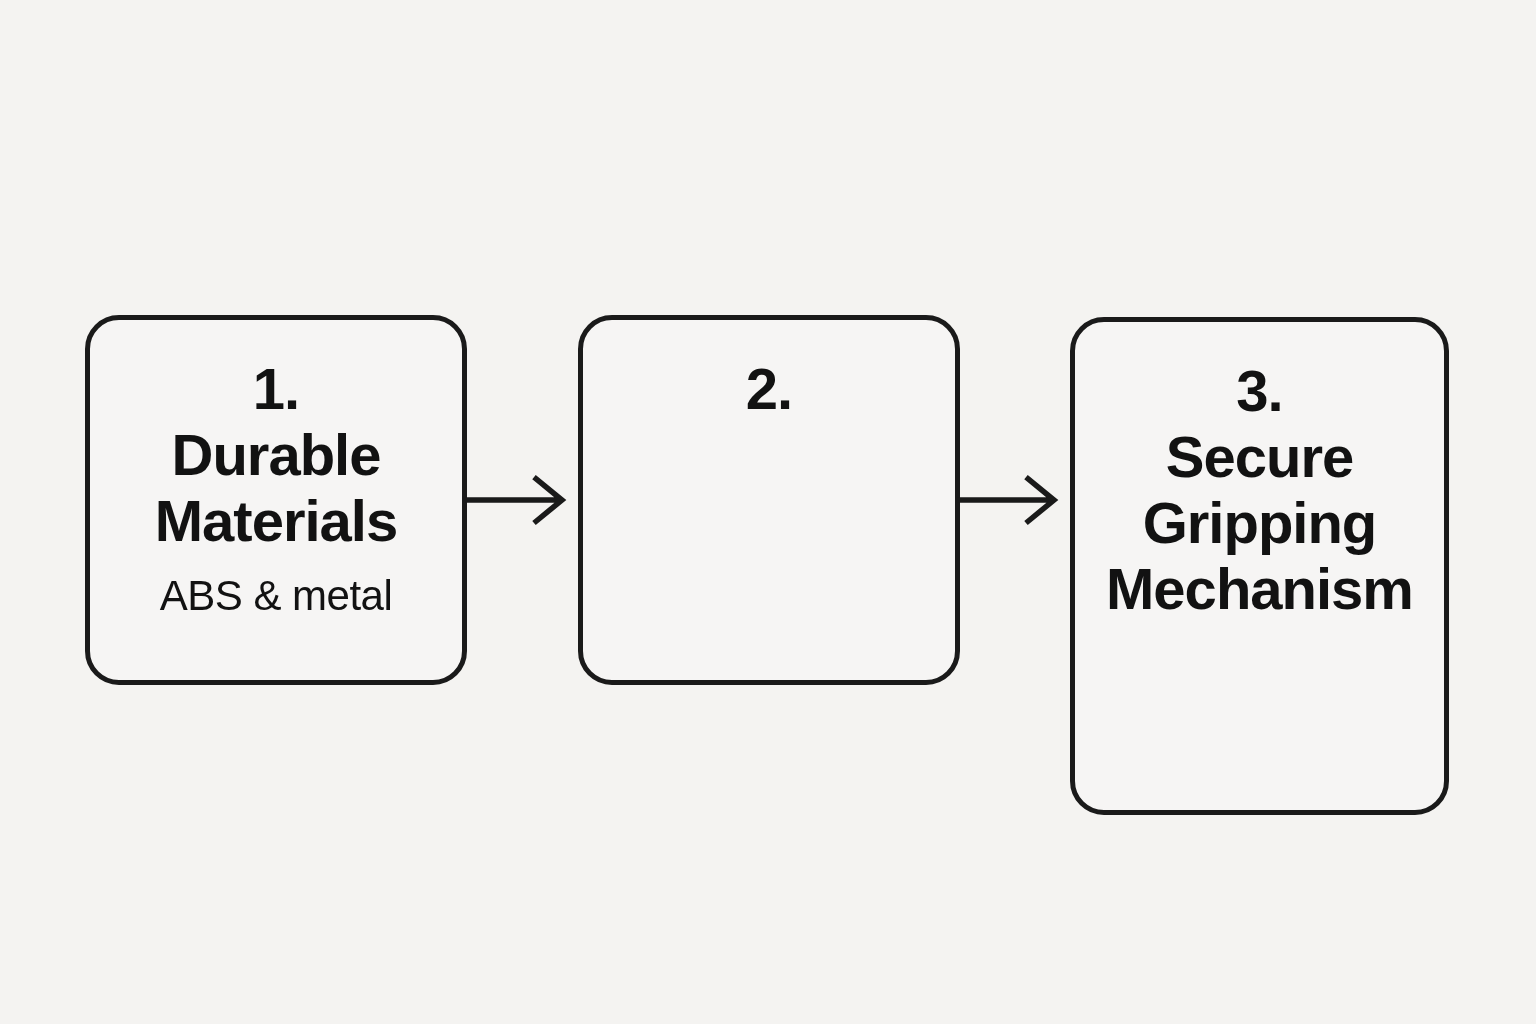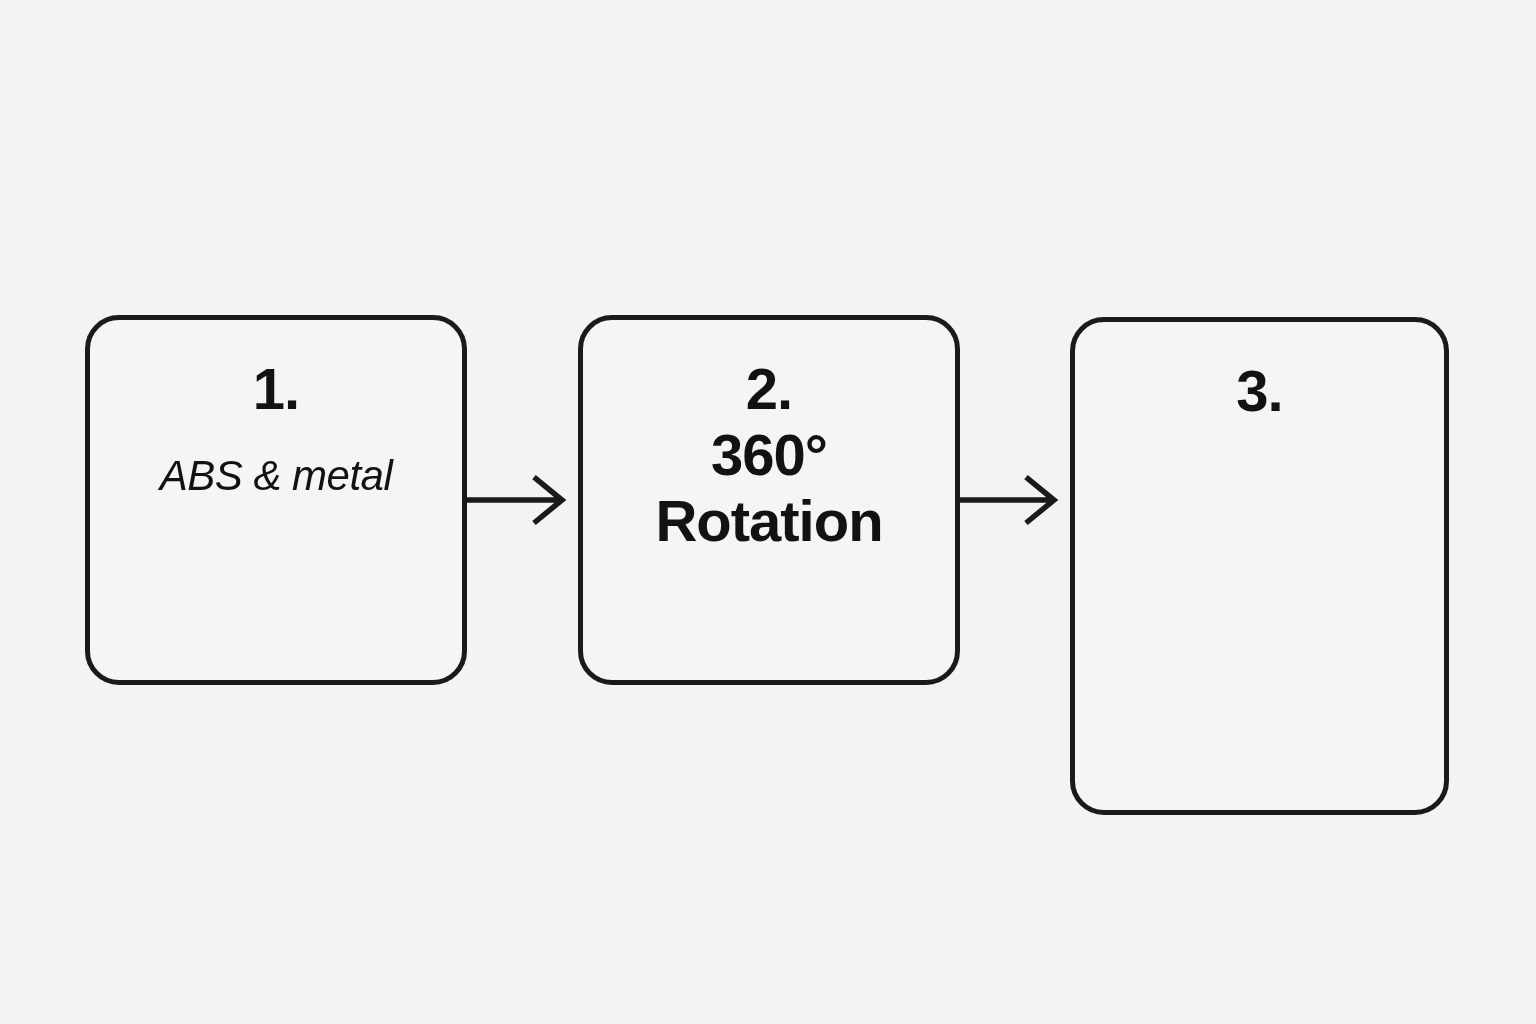--- a/index.html
+++ b/index.html
@@ -37,65 +37,67 @@
   .step-number,
   .step-title {
     font-size: 58px;
     line-height: 66px;
     font-weight: 700;
     letter-spacing: -1px;
     color: var(--text);
     white-space: pre-line;
   }
   .step-subtitle {
-    margin-top: 30px;
+    margin-top: 18px;
     font-size: 42px;
     line-height: 47px;
     font-weight: 400;
     letter-spacing: -0.5px;
     color: var(--text);
     white-space: pre-line;
-    font-style: italic;
   }
   .connector {
     position: absolute;
     width: 105px;
     height: 60px;
     color: var(--line);
   }
   #connector-1 { left: 465px; top: 470px; }
   #connector-2 { left: 957px; top: 470px; }
   .connector svg { display: block; width: 100%; height: 100%; }
 </style>
 </head>
 <body>
 
 <div class="stage">
 
   <div class="step-card" id="card-1">
     <div class="step-number">1.</div>
+    <div class="step-title">Durable
+Materials</div>
     <div class="step-subtitle">ABS &amp; metal</div>
   </div>
 
   <div class="connector" id="connector-1">
     <svg viewBox="0 0 105 60" xmlns="http://www.w3.org/2000/svg" aria-hidden="true">
       <path d="M0 30 H97 M69 7 L97 30 L69 53" fill="none" stroke="currentColor" stroke-width="5.5" stroke-linecap="butt" stroke-linejoin="miter"></path>
     </svg>
   </div>
 
   <div class="step-card" id="card-2">
     <div class="step-number">2.</div>
-    <div class="step-title">360°
-Rotation</div>
     <div class="step-subtitle"></div>
   </div>
 
   <div class="connector" id="connector-2">
     <svg viewBox="0 0 105 60" xmlns="http://www.w3.org/2000/svg" aria-hidden="true">
       <path d="M0 30 H97 M69 7 L97 30 L69 53" fill="none" stroke="currentColor" stroke-width="5.5" stroke-linecap="butt" stroke-linejoin="miter"></path>
     </svg>
   </div>
 
   <div class="step-card" id="card-3">
     <div class="step-number">3.</div>
+    <div class="step-title">Secure
+Gripping
+Mechanism</div>
   </div>
 
 </div>
 
 </body></html>

